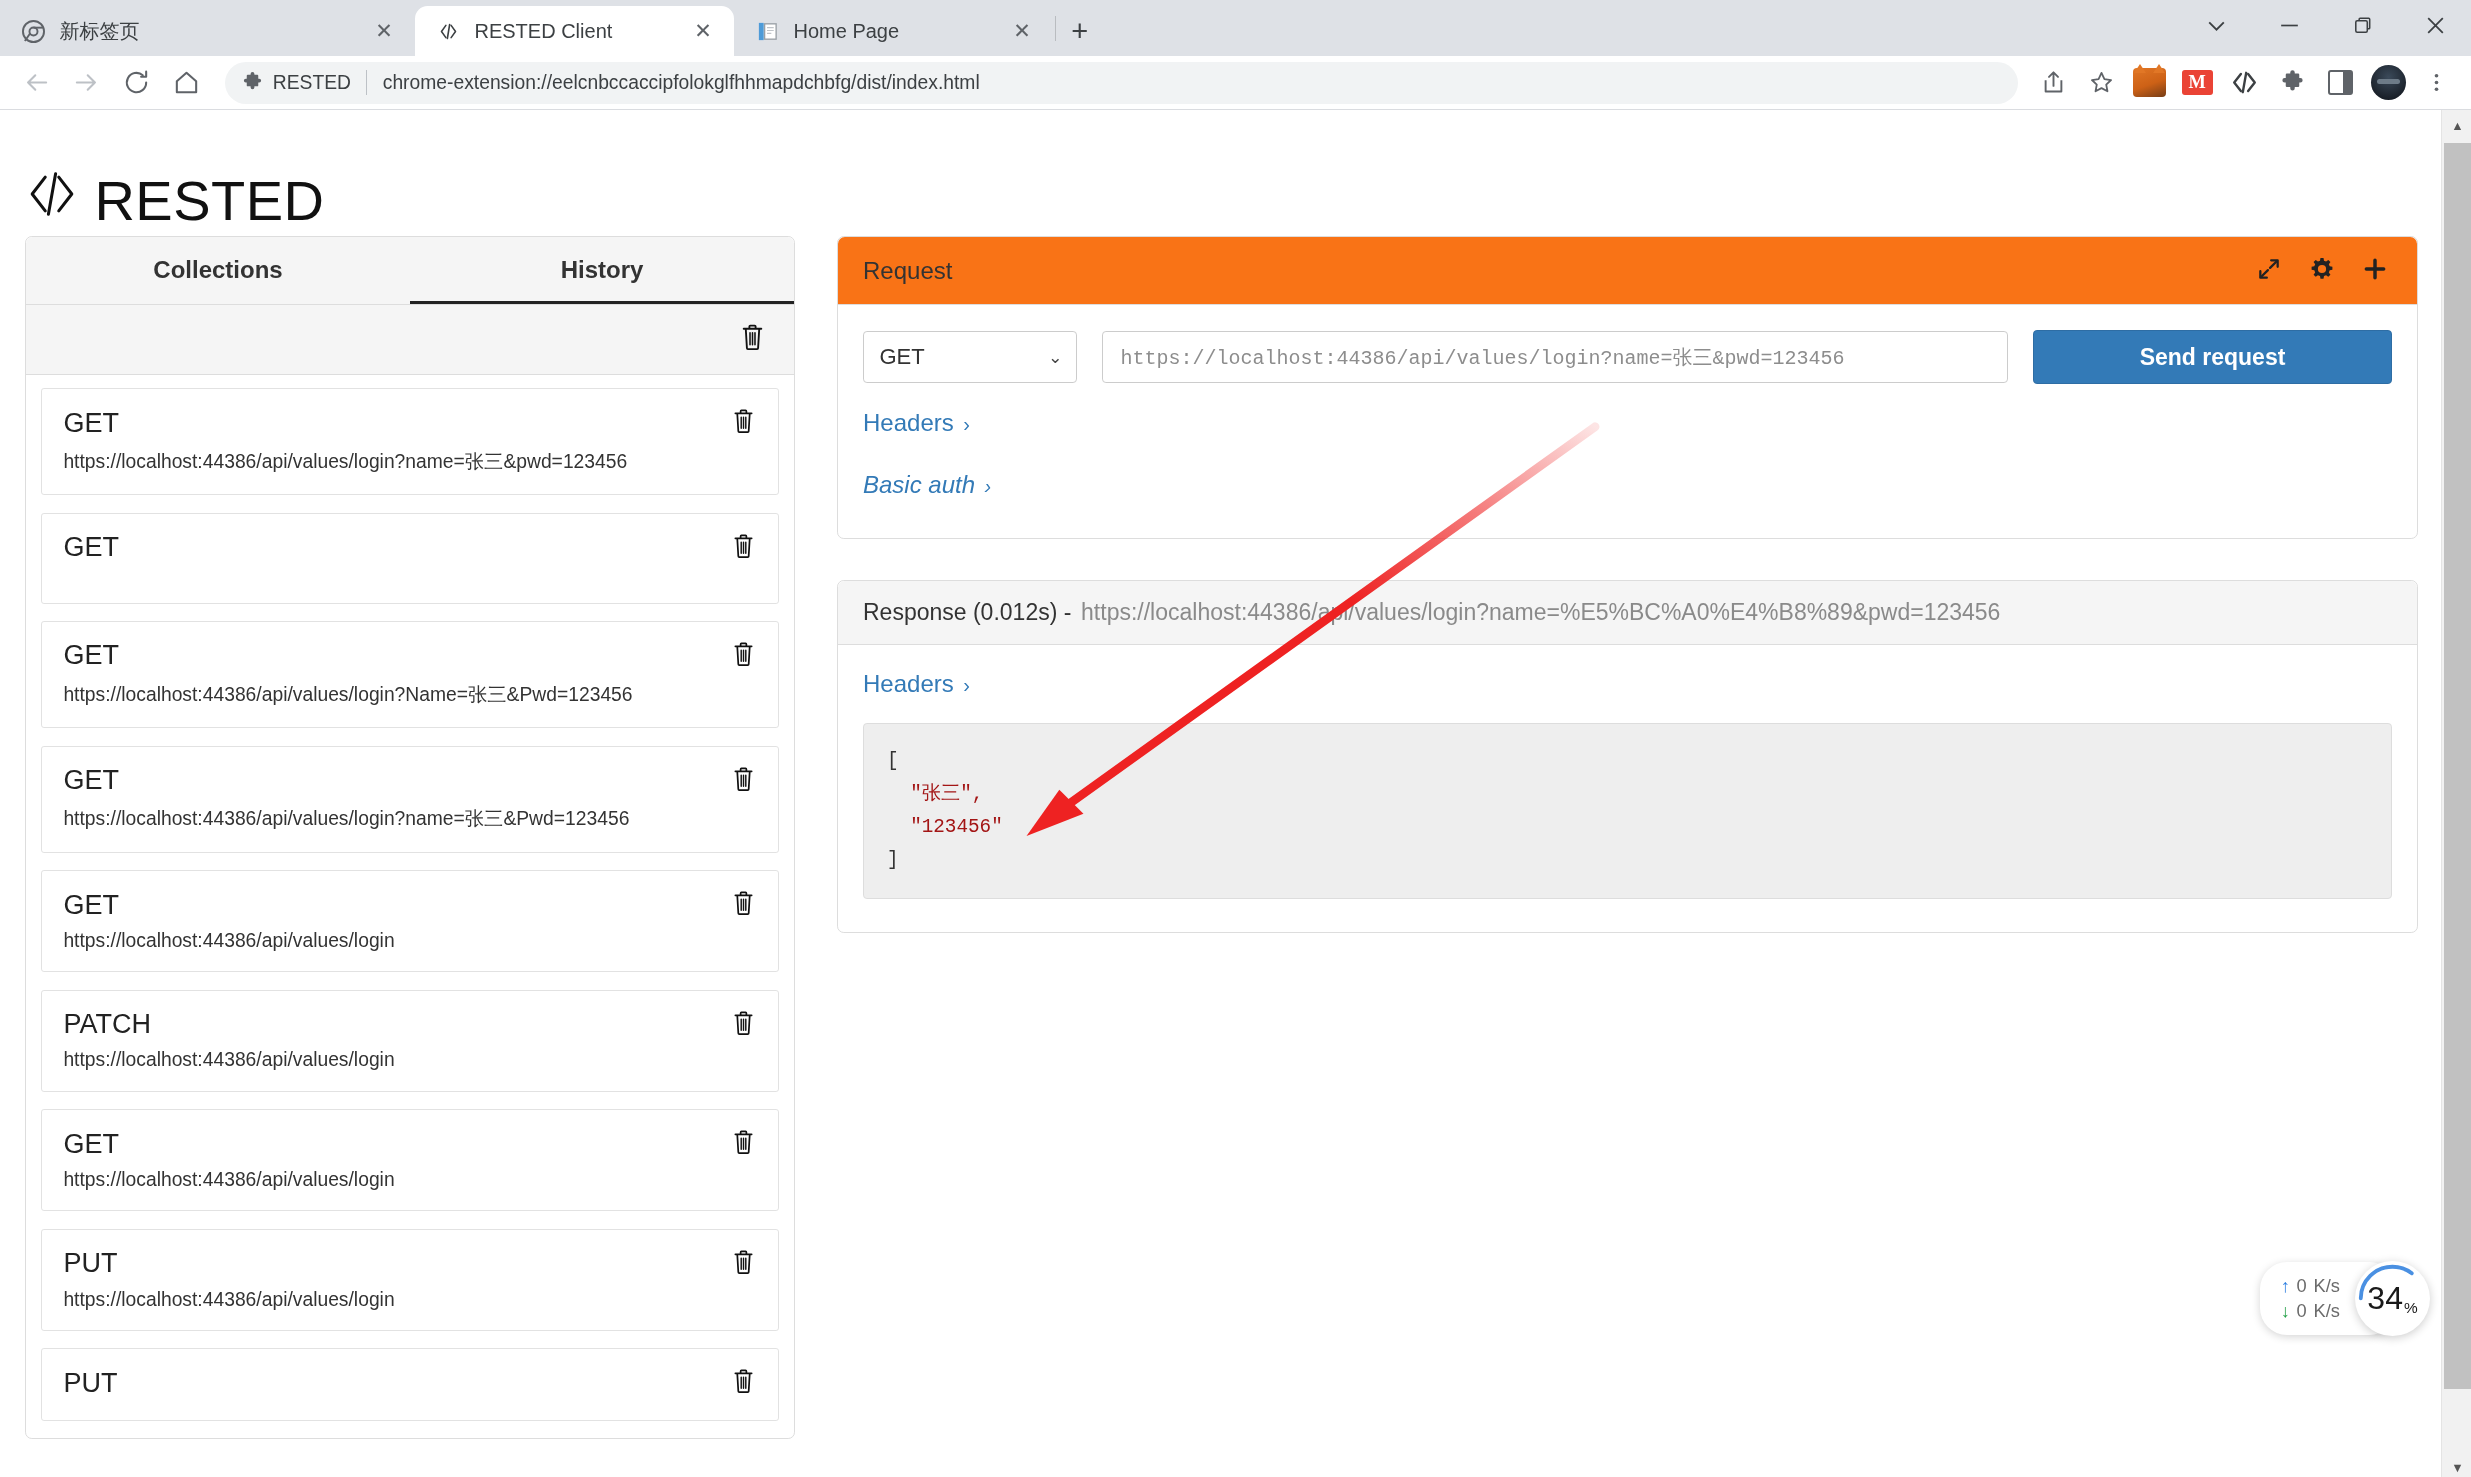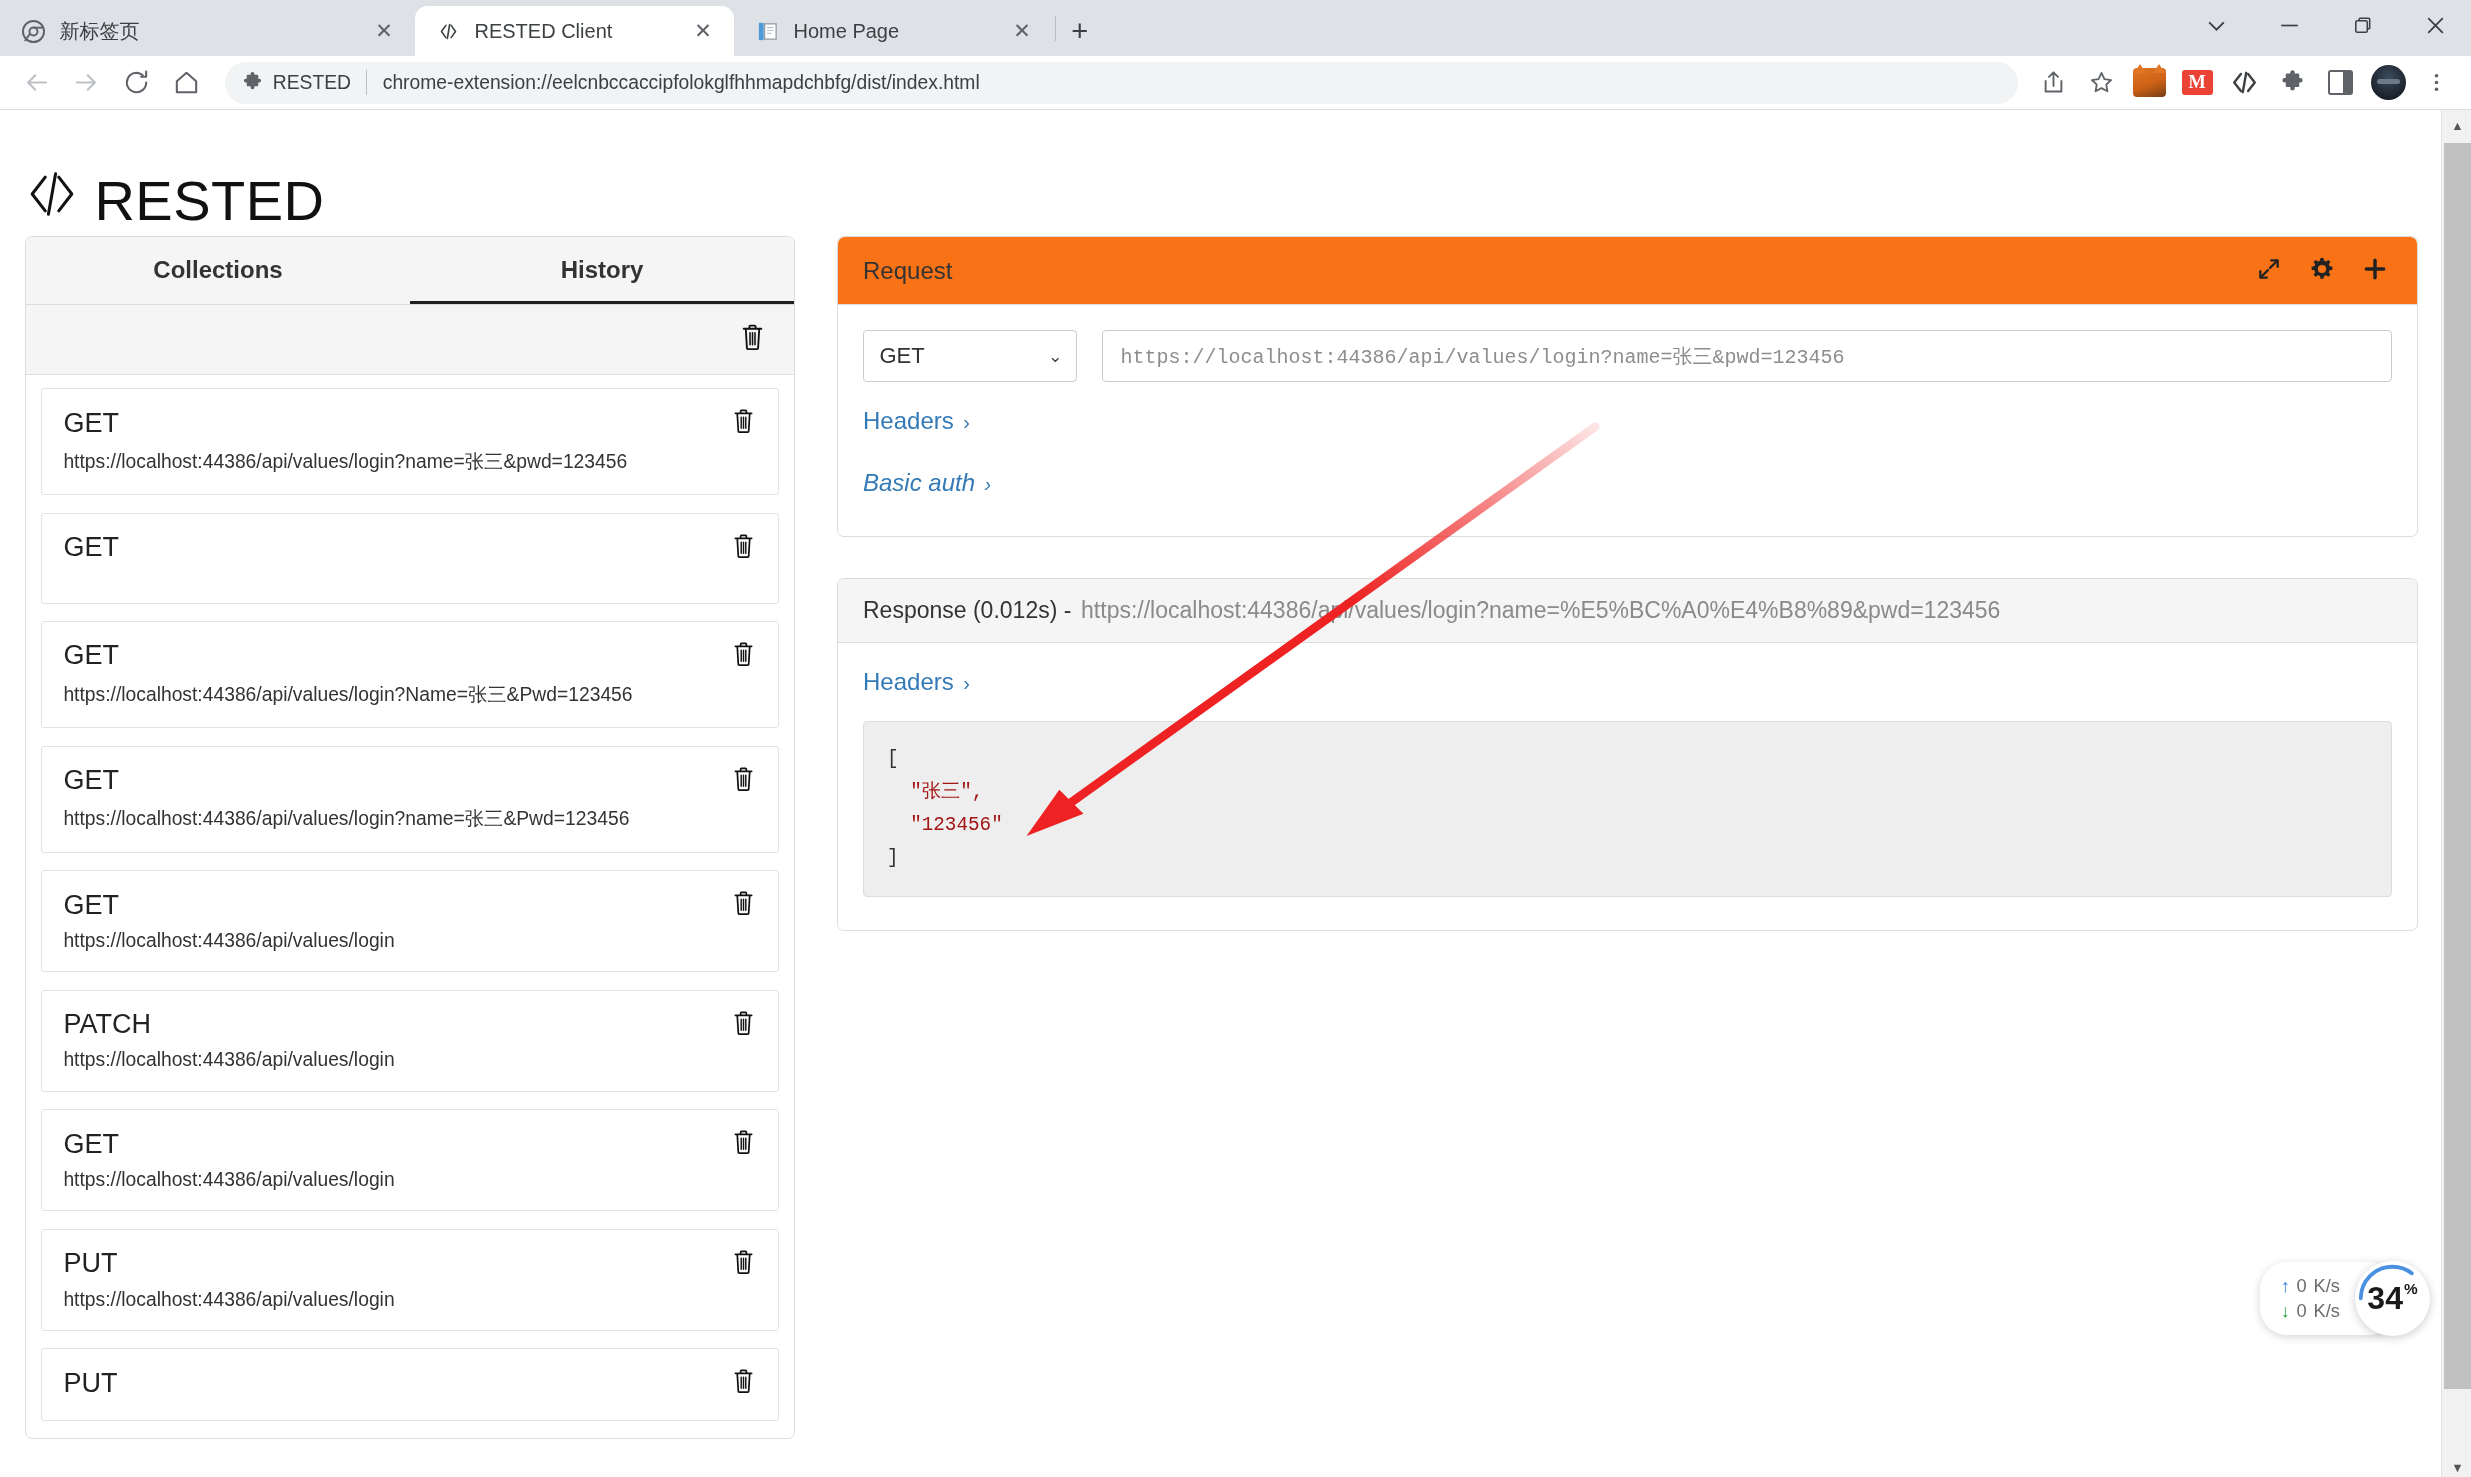--- a/index.html
+++ b/index.html
@@ -417,21 +417,21 @@
     width: 75px; height: 75px;
     border-radius: 50%;
     background: #ffffff;
     box-shadow: 0 1.9px 9.7px rgba(0,0,0,0.2);
     position: relative;
     display: flex; align-items: center; justify-content: center;
   }
   .netcircle .ring { position: absolute; inset: 0; }
   .netpct {
     font-size: 32px; color: #1a1a1a; position: relative; z-index: 2;
-    display: flex; align-items: flex-start; font-weight: bold;
+    display: flex; align-items: flex-end;
   }
   .netpct small { font-size: 15.4px; margin-left: 1px; }
 
   
   .pagescroll {
     position: absolute;
     right: 0; top: 0;
     width: 31px; height: 1373px;
     background: #f1f1f1;
     border-left: 1px solid #e4e4e4;
@@ -790,20 +790,21 @@
               </span>
             </span>
           </div>
           <div class="section-body">
             <div class="req-row">
               <div class="method-select">
                 <span>GET</span>
                 <span class="chev">⌄</span>
               </div>
               <div class="url-input">https://localhost:44386/api/values/login?name=张三&amp;pwd=123456</div>
+              <div class="send-btn">Send request</div>
             </div>
             <div class="link-row">
               <div><a class="blue-link"><span>Headers</span><span class="caret">&nbsp;›</span></a></div>
               <div style="margin-top:28px;font-style:italic;"><a class="blue-link"><span>Basic auth</span><span class="caret">&nbsp;›</span></a></div>
             </div>
           </div>
         </div>
 
         <div class="section">
           <div class="resp-head">

